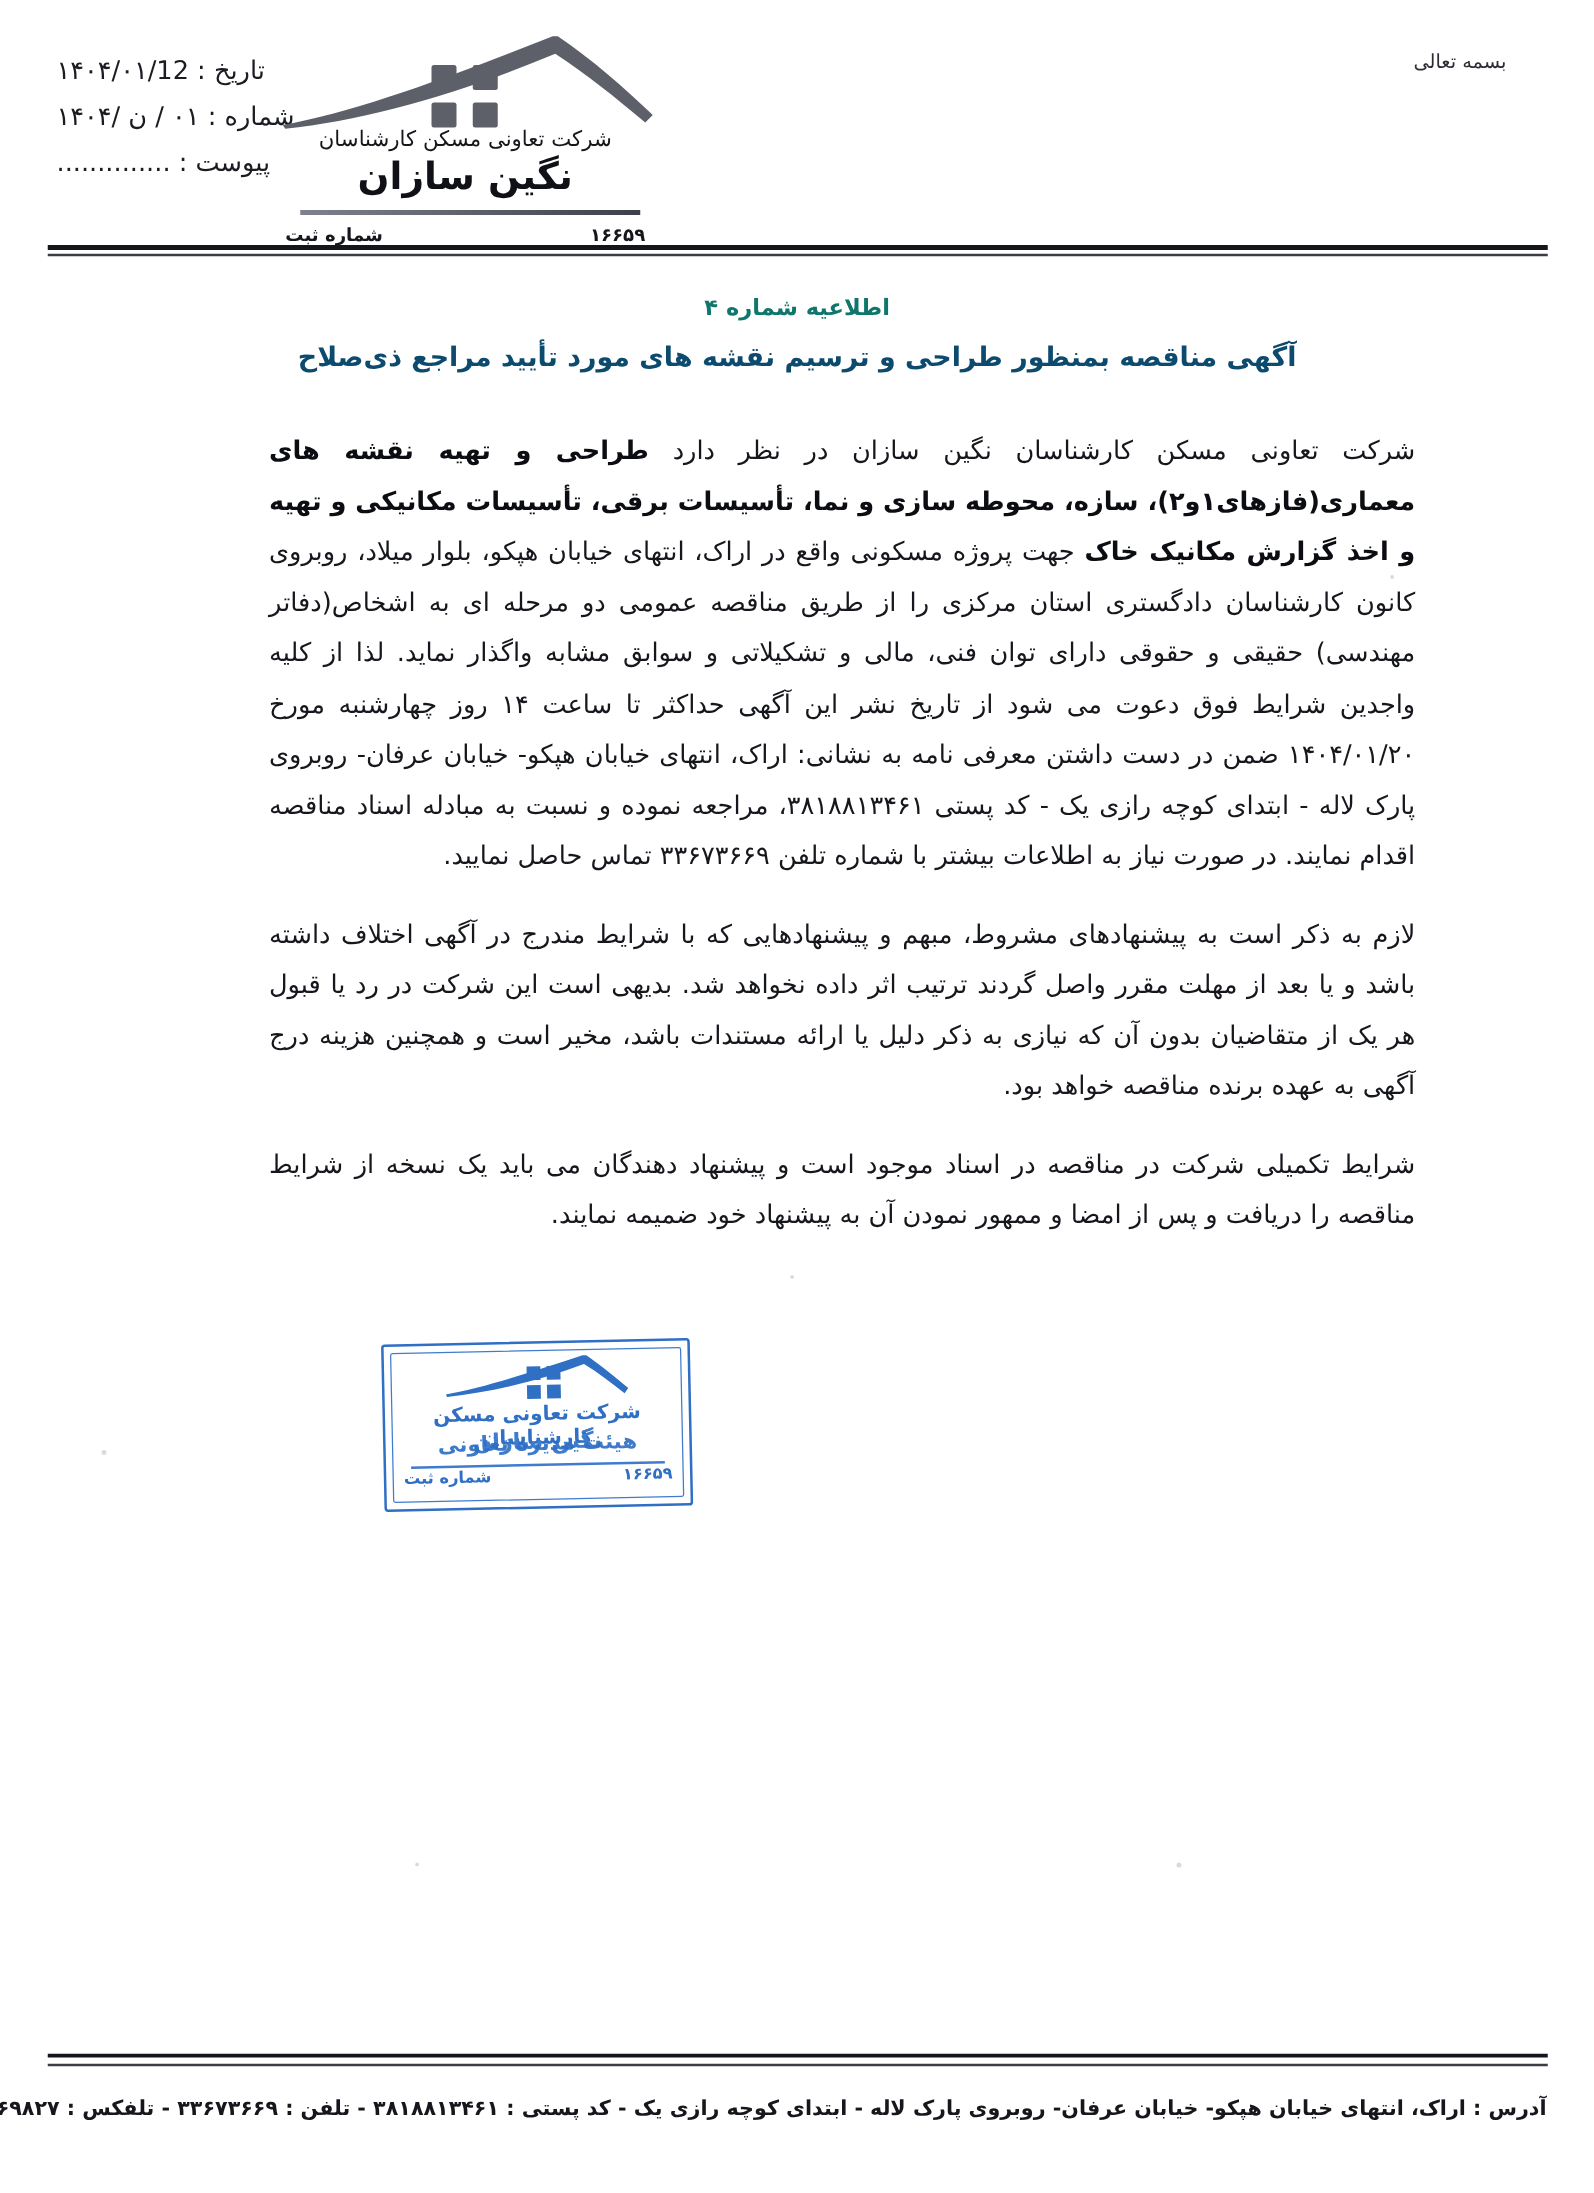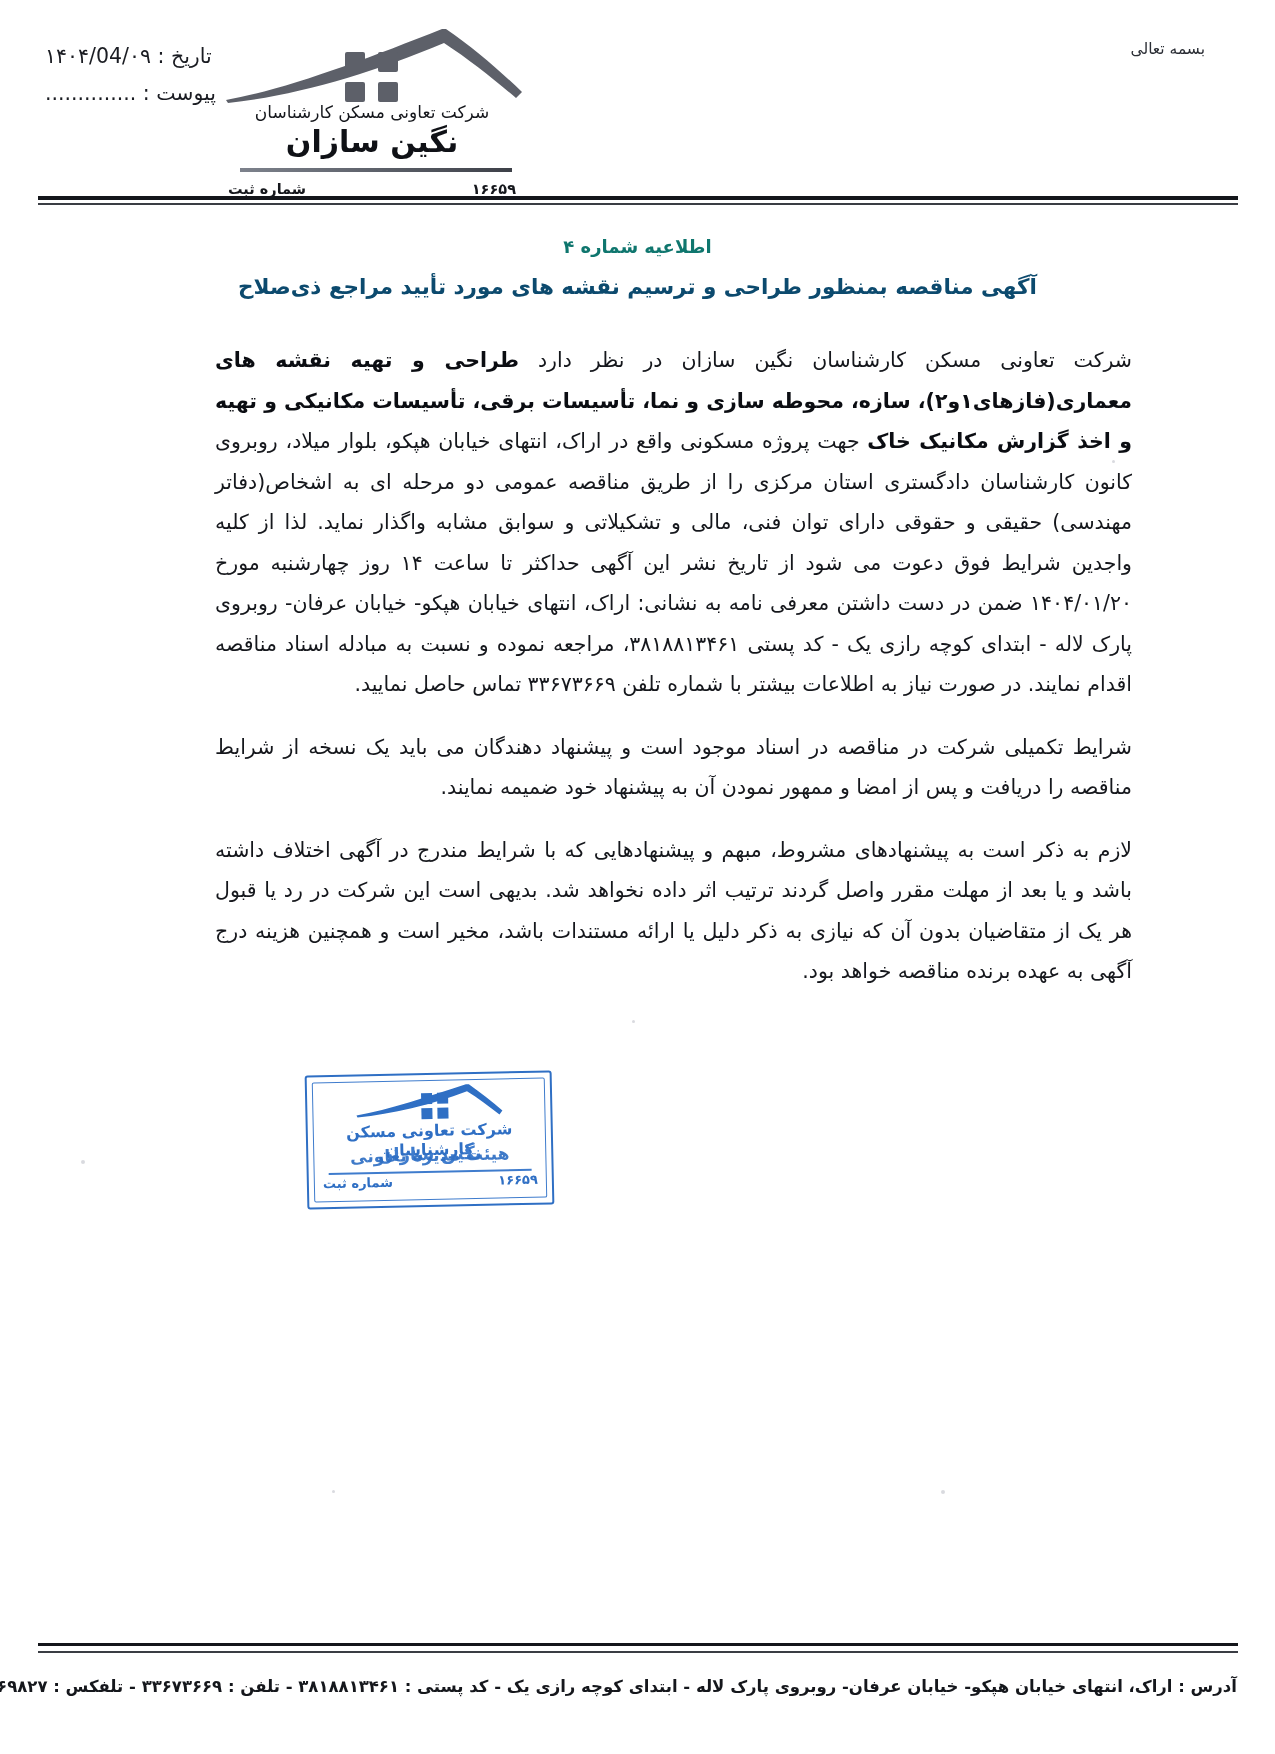--- a/index.html
+++ b/index.html
@@ -320,21 +320,22 @@
 
 <div class="page">
 
   <div class="header">
 
     <div class="besmellah">
       <span>بسمه تعالی</span>
     </div>
 
     <div class="meta-block">
-      <div class="meta-line">تاریخ : ۱۴۰۴/04/۰۹</div>
+      <div class="meta-line">تاریخ : ۱۴۰۴/۰۱/12</div>
+      <div class="meta-line">شماره : ۰۱ / ن /۱۴۰۴</div>
       <div class="meta-line">پیوست : ..............</div>
     </div>
 
     <div class="logo-block">
       <svg class="logo-roof" viewBox="0 0 300 78">
         <path d="M2 74 C 60 64, 140 34, 218 3 L 222 3 C 250 22, 275 44, 298 66 L 292 72 C 268 52, 246 34, 220 17 C 146 48, 70 70, 4 77 Z" fill="#5d6069"></path>
       </svg>
       <div class="logo-squares">
         <span class="sq a"></span>
         <span class="sq b"></span>
@@ -353,23 +354,23 @@
     <div class="header-rule"></div>
     <div class="header-rule thin"></div>
   </div>
 
   <div class="title-1">اطلاعیه شماره ۴</div>
   <div class="title-2">آگهی مناقصه بمنظور طراحی و ترسیم نقشه های مورد تأیید مراجع ذی‌صلاح</div>
 
   <div class="body-wrap">
     <p class="para j-both"><span>شرکت تعاونی مسکن کارشناسان نگین سازان در نظر دارد </span><b class="hl">طراحی و تهیه نقشه های معماری(فازهای۱و۲)، سازه، محوطه سازی و نما، تأسیسات برقی، تأسیسات مکانیکی و تهیه و اخذ گزارش مکانیک خاک</b><span> جهت پروژه مسکونی واقع در اراک، انتهای خیابان هپکو، بلوار میلاد، روبروی کانون کارشناسان دادگستری استان مرکزی را از طریق مناقصه عمومی دو مرحله ای به اشخاص(دفاتر مهندسی) حقیقی و حقوقی دارای توان فنی، مالی و تشکیلاتی و سوابق مشابه واگذار نماید.  لذا از کلیه واجدین شرایط فوق دعوت می شود از تاریخ نشر این آگهی حداکثر تا ساعت ۱۴ روز چهارشنبه مورخ ۱۴۰۴/۰۱/۲۰ ضمن در دست داشتن معرفی نامه به نشانی: اراک، انتهای خیابان هپکو- خیابان عرفان- روبروی پارک لاله - ابتدای کوچه رازی یک - کد پستی ۳۸۱۸۸۱۳۴۶۱، مراجعه نموده و نسبت به مبادله اسناد مناقصه اقدام نمایند. در صورت نیاز به اطلاعات بیشتر با شماره تلفن ۳۳۶۷۳۶۶۹ تماس حاصل نمایید.</span></p>
 
+    <p class="para j-both">لازم به ذکر است به پیشنهادهای مشروط، مبهم و پیشنهادهایی که با شرایط مندرج در آگهی اختلاف داشته باشد و یا بعد از مهلت مقرر  واصل گردند ترتیب اثر داده نخواهد شد. بدیهی است این شرکت در رد یا قبول هر یک از متقاضیان بدون آن که نیازی به ذکر دلیل یا ارائه مستندات باشد، مخیر است و همچنین هزینه درج آگهی به عهده برنده مناقصه خواهد بود.</p>
+
     <p class="para j-both">شرایط تکمیلی شرکت در مناقصه در اسناد موجود است و پیشنهاد دهندگان می باید یک نسخه از شرایط مناقصه را دریافت و پس از امضا و ممهور نمودن آن به پیشنهاد خود ضمیمه نمایند.</p>
-
-    <p class="para j-both">لازم به ذکر است به پیشنهادهای مشروط، مبهم و پیشنهادهایی که با شرایط مندرج در آگهی اختلاف داشته باشد و یا بعد از مهلت مقرر  واصل گردند ترتیب اثر داده نخواهد شد. بدیهی است این شرکت در رد یا قبول هر یک از متقاضیان بدون آن که نیازی به ذکر دلیل یا ارائه مستندات باشد، مخیر است و همچنین هزینه درج آگهی به عهده برنده مناقصه خواهد بود.</p>
   </div>
 
   <div class="stamp">
     <div class="stamp-inner"></div>
     <svg class="stamp-roof" viewBox="0 0 150 34">
       <path d="M2 31 C 34 26, 76 13, 112 2 L 115 2 C 126 10, 138 20, 148 29 L 145 33 C 134 24, 124 16, 113 9 C 76 22, 38 30, 3 33 Z" fill="#2f6fc4"></path>
     </svg>
     <div class="stamp-sq-wrap">
       <span class="ssq a"></span>
       <span class="ssq b"></span>

